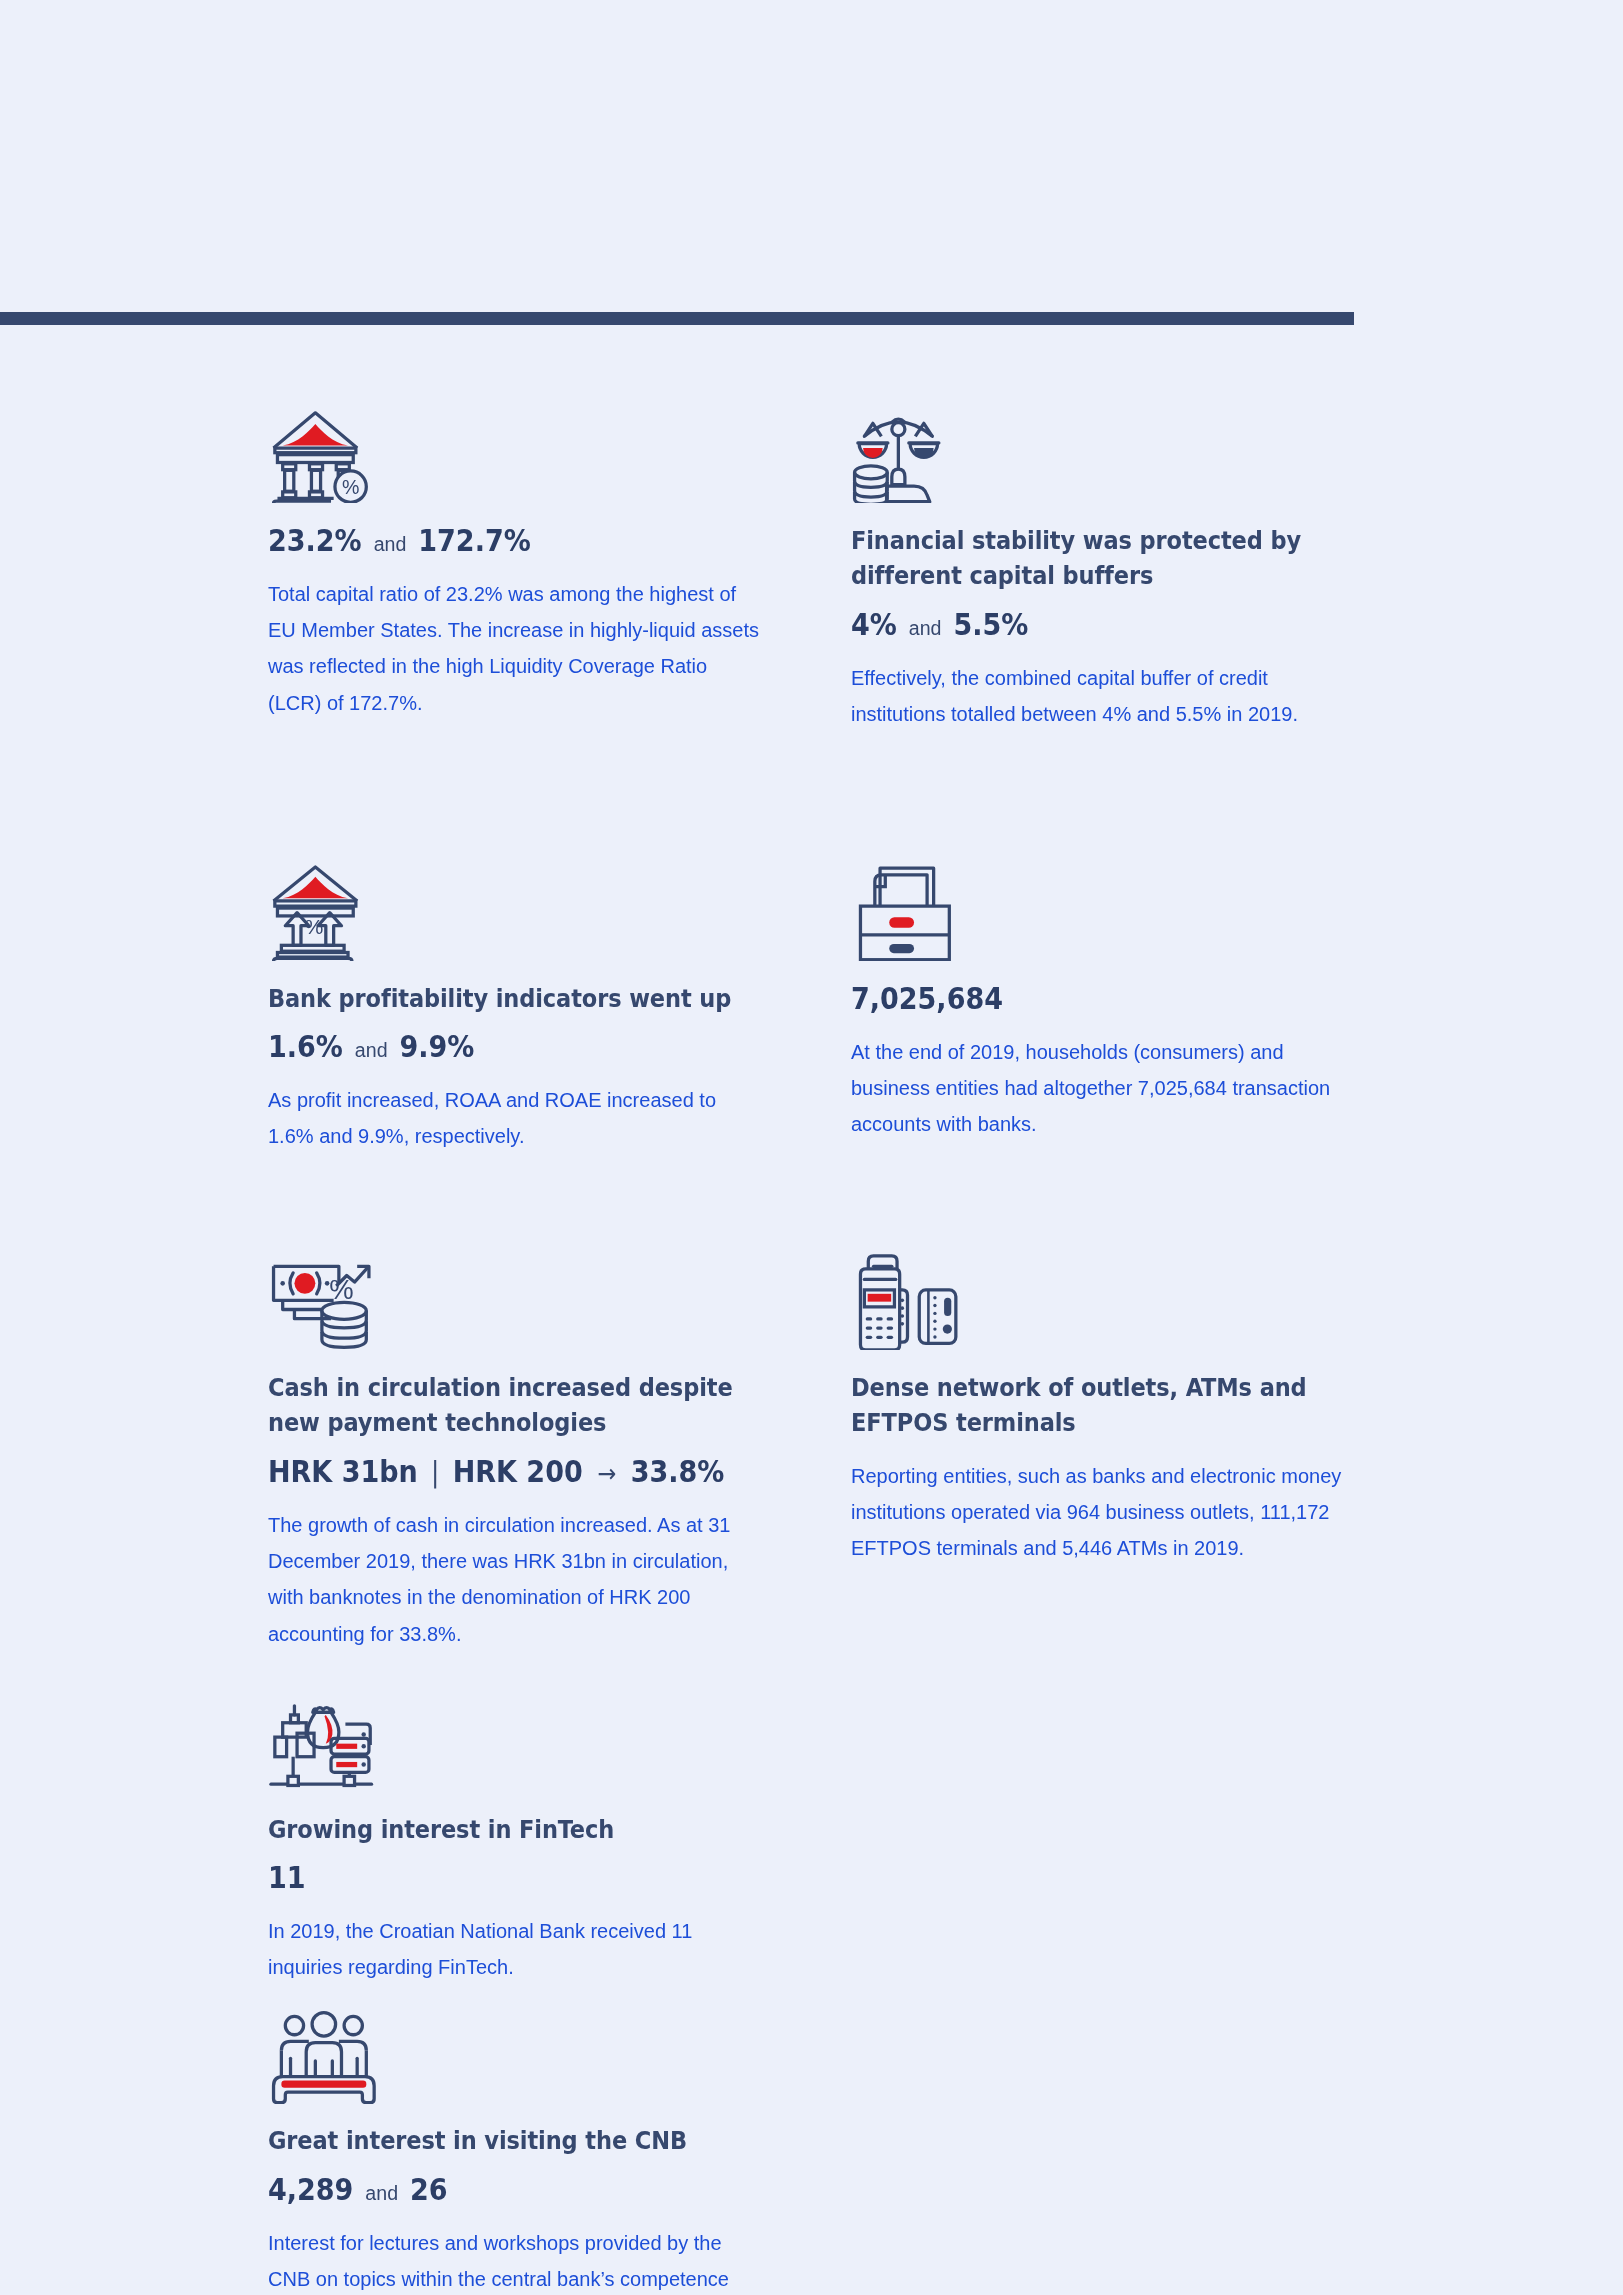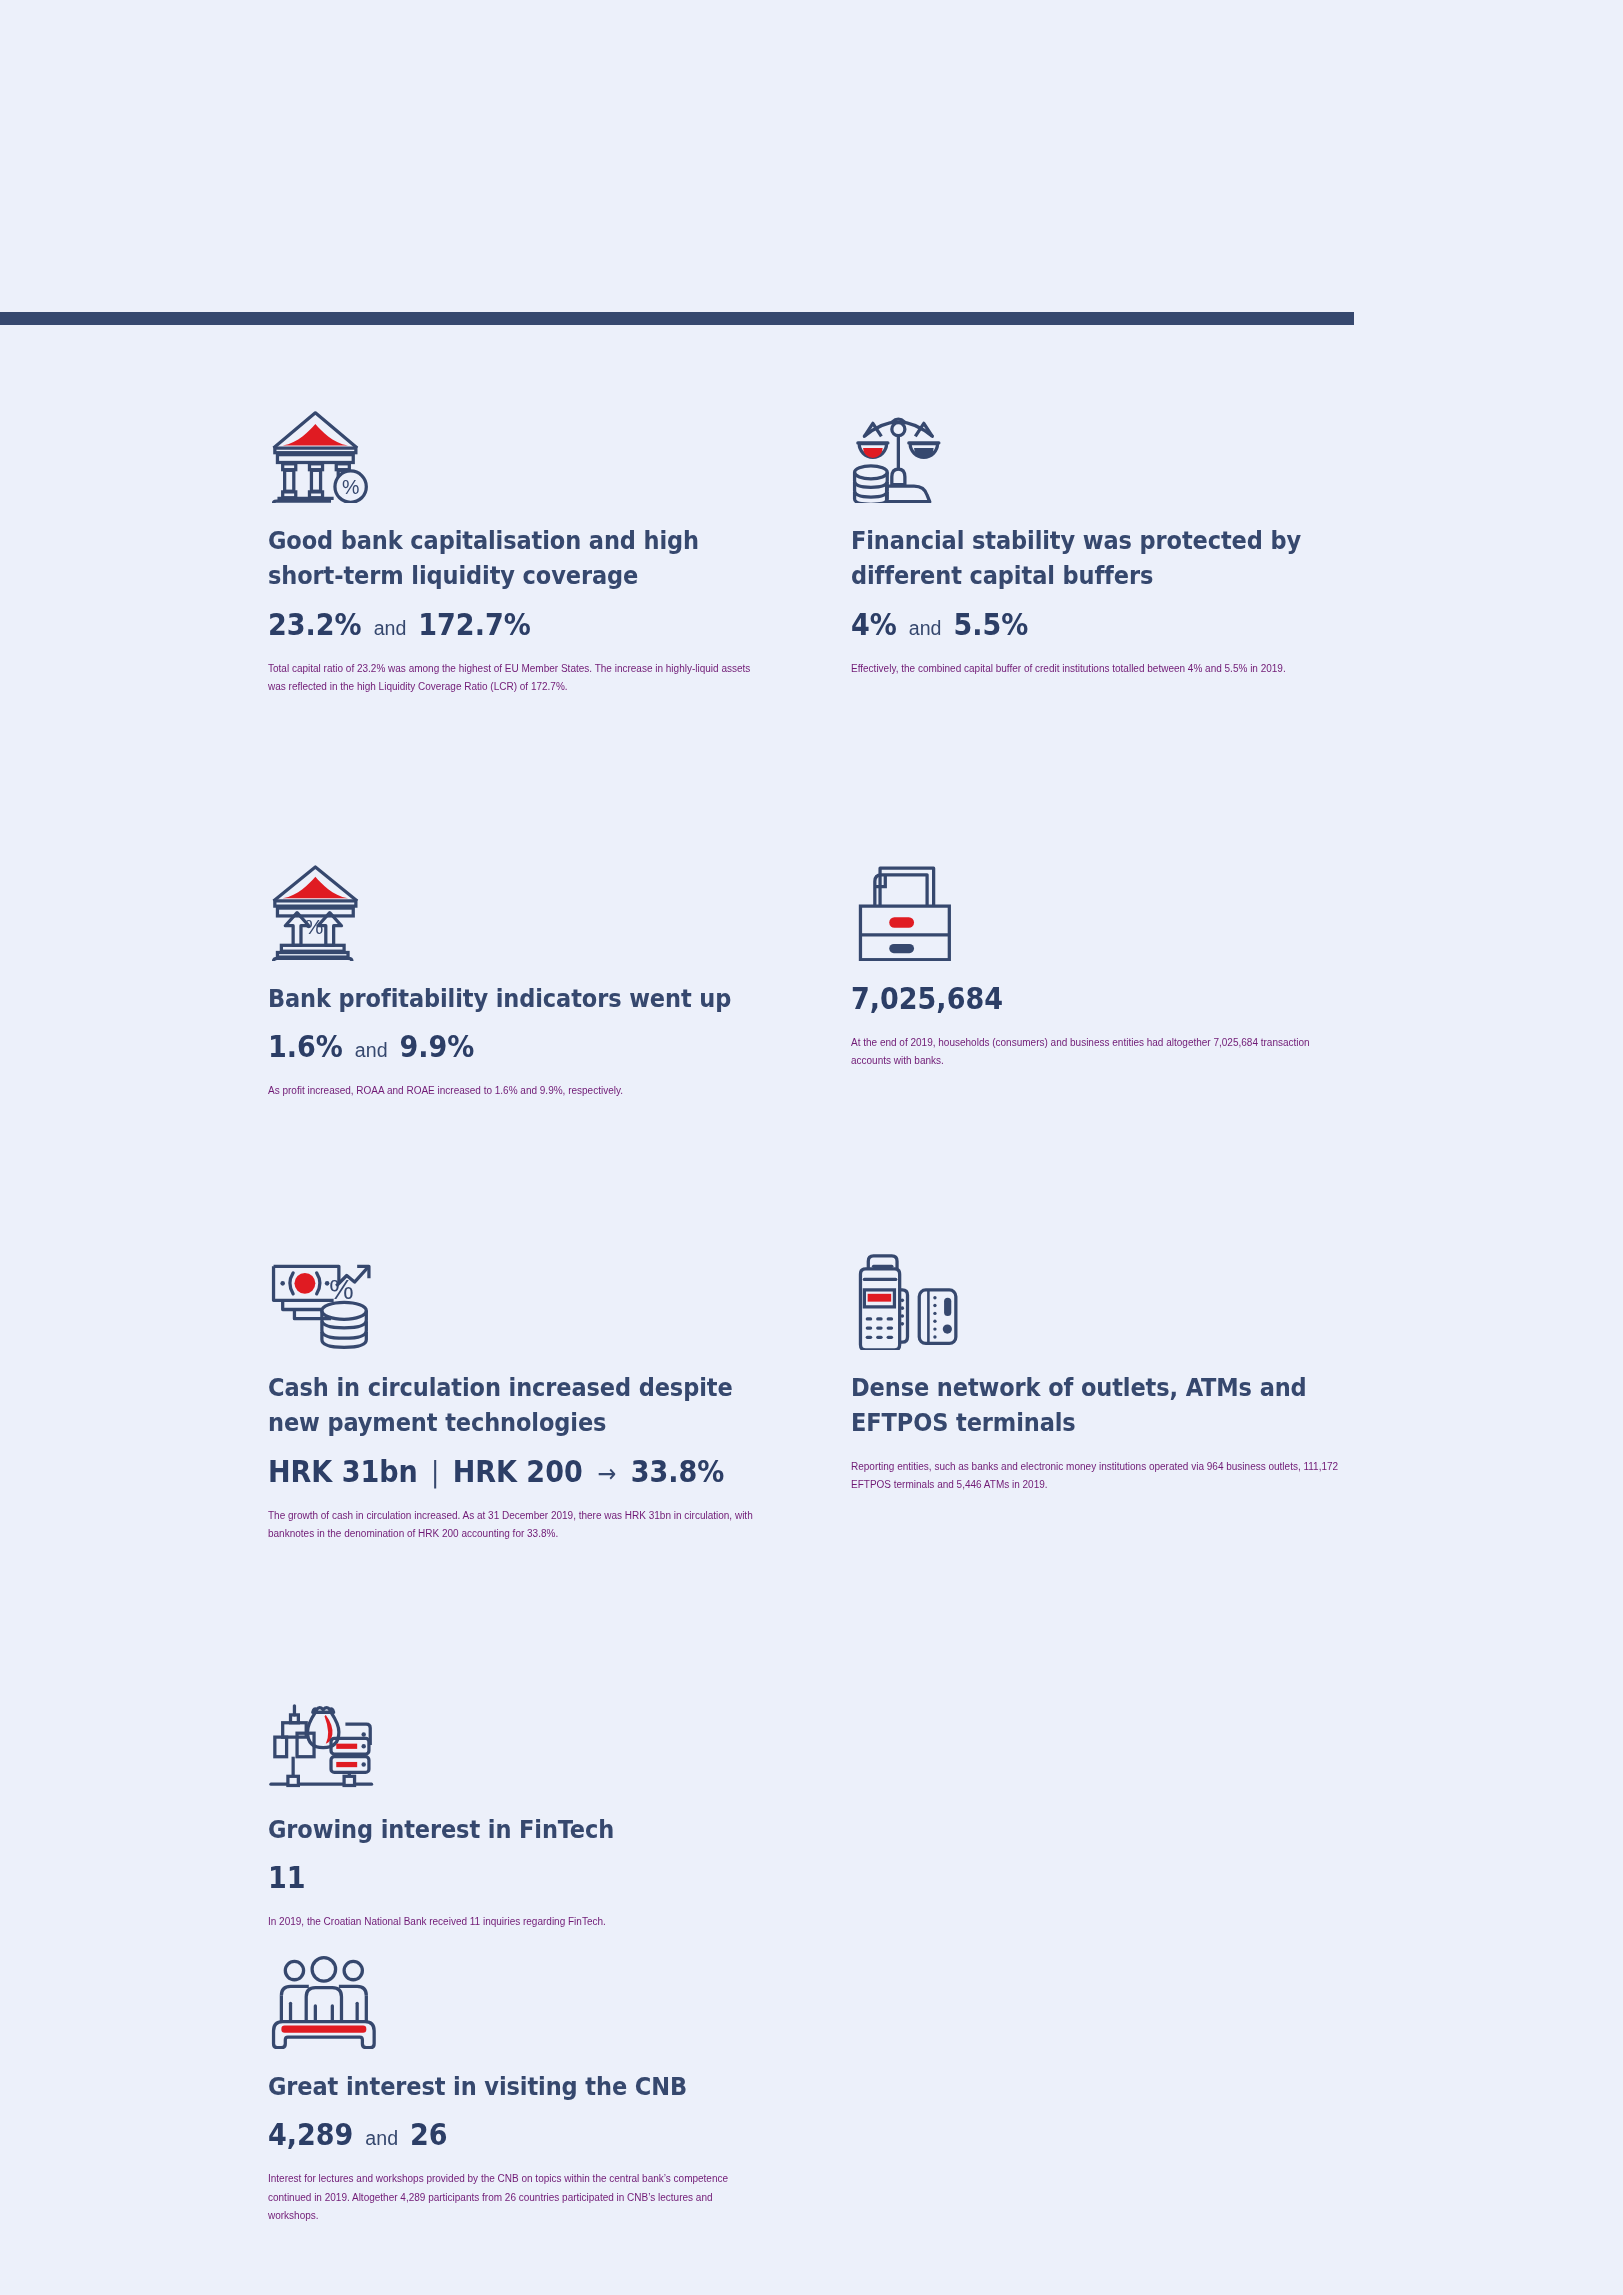--- a/index.html
+++ b/index.html
@@ -103,23 +103,23 @@
   }
   .stat .arrow {
     font-weight: normal;
     font-size: 25px;
     color: #36486e;
     padding: 0 5.2px;
   }
 
   .body-text {
     font-family: "Liberation Sans", sans-serif;
-    font-size: 10px;
+    font-size: 20px;
     line-height: 1.82;
-    color: #701a75;
+    color: #1d4ed8;
     margin-top: 17px;
     max-width: 494px;
   }
 </style>
 </head>
 <body>
 
 <div class="page">
 
   <div class="top-rule"></div>
@@ -151,21 +151,20 @@
 
             <g stroke="#36486e" stroke-width="5" fill="none">
               <path d="M14 143 L100 143"></path>
               <path d="M8 150 Q8 147 12 147 L96 147"></path>
             </g>
 
             <circle cx="126" cy="125" r="24" stroke="#36486e" stroke-width="5" fill="#ecf0fa"></circle>
             <text x="126" y="136" font-family="Liberation Sans, sans-serif" font-size="30" fill="#36486e" text-anchor="middle">%</text>
           </svg>
         </div>
-        <div class="headline">Good bank capitalisation and high short-term liquidity coverage</div>
         <div class="stat"><span>23.2%</span> <span class="conj">and</span> <span>172.7%</span> </div>
         <div class="body-text">Total capital ratio of 23.2% was among the highest of EU Member States. The increase in highly-liquid assets was reflected in the high Liquidity Coverage Ratio (LCR) of 172.7%.</div>
       </div>
 
       <div class="cell">
         <div class="icon-wrap">
           <svg width="113" height="98" viewBox="0 0 172 150" fill="none">
 
             <path d="M20 48 Q72 4 124 48" stroke="#36486e" stroke-width="5" fill="none" stroke-linecap="round"></path>
 

